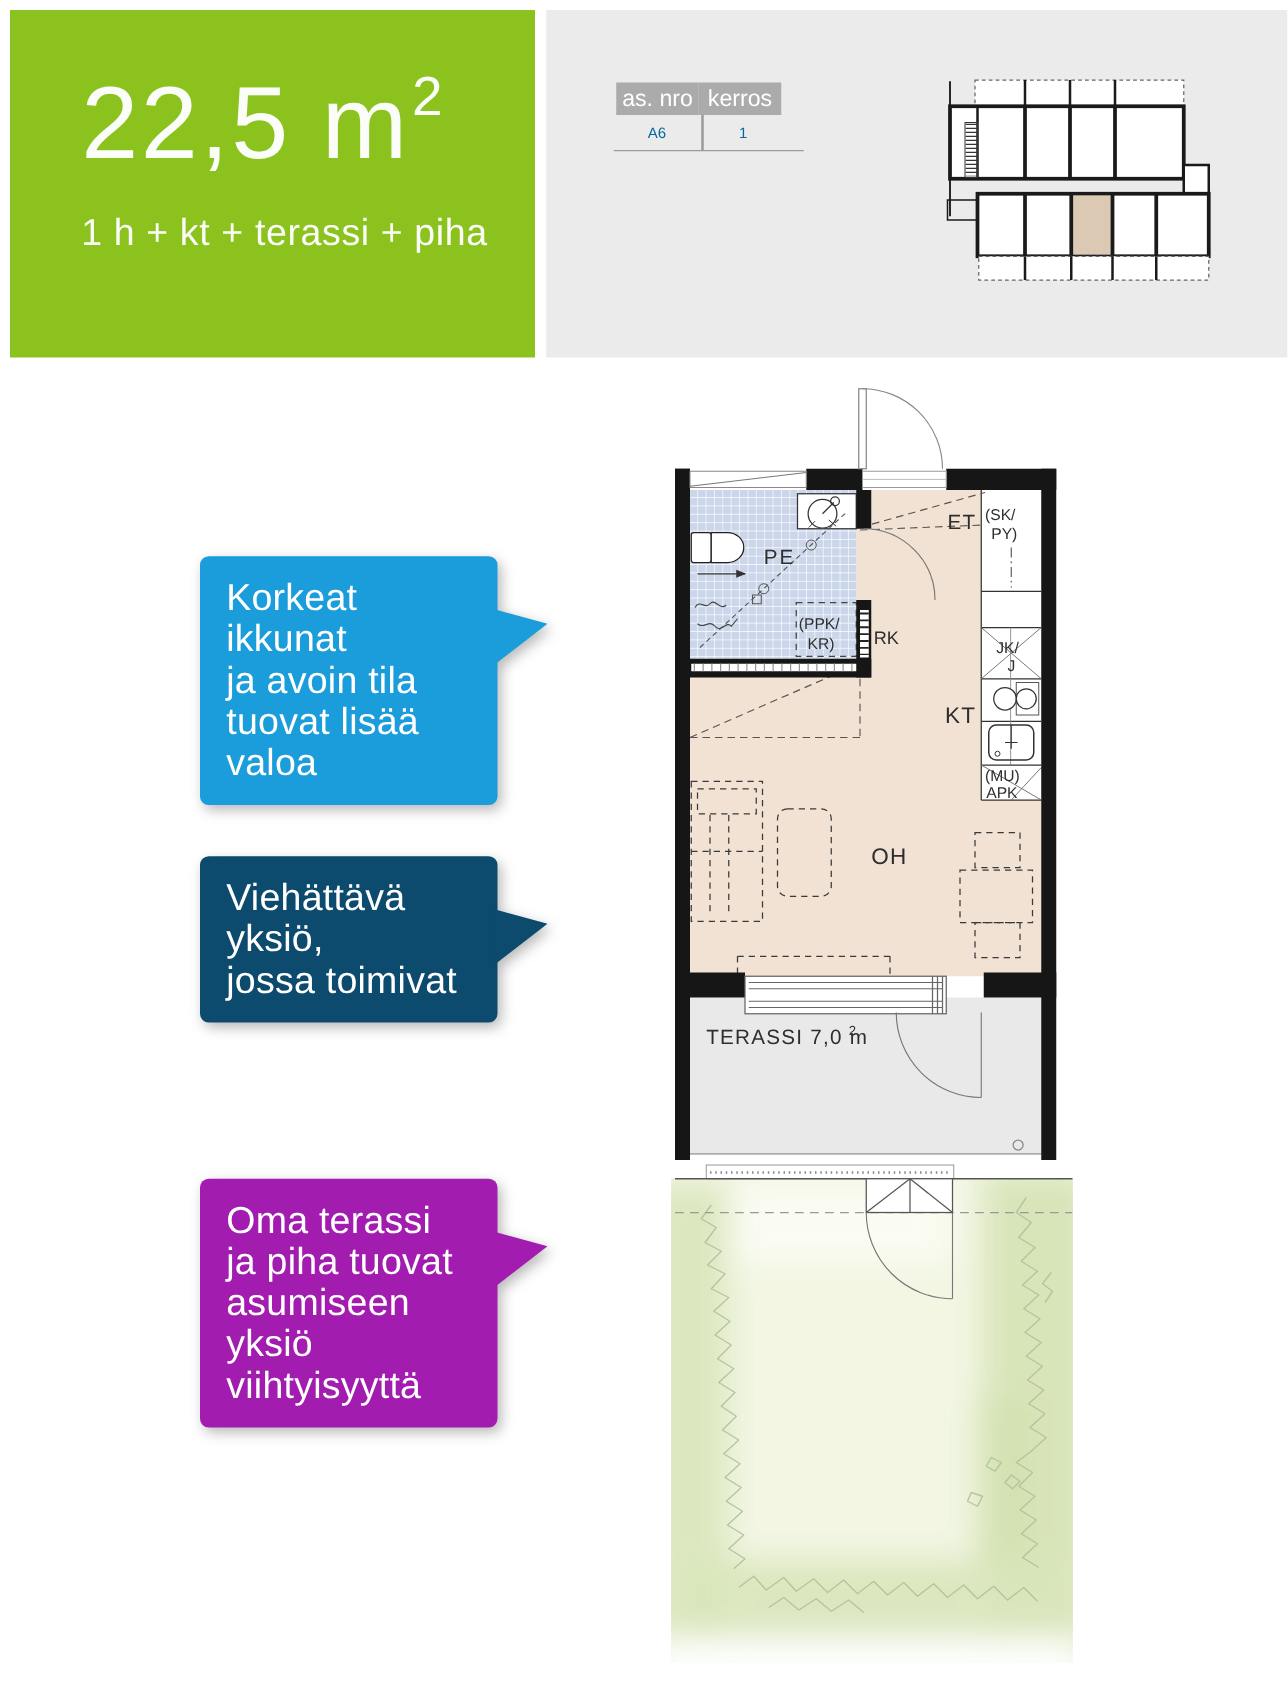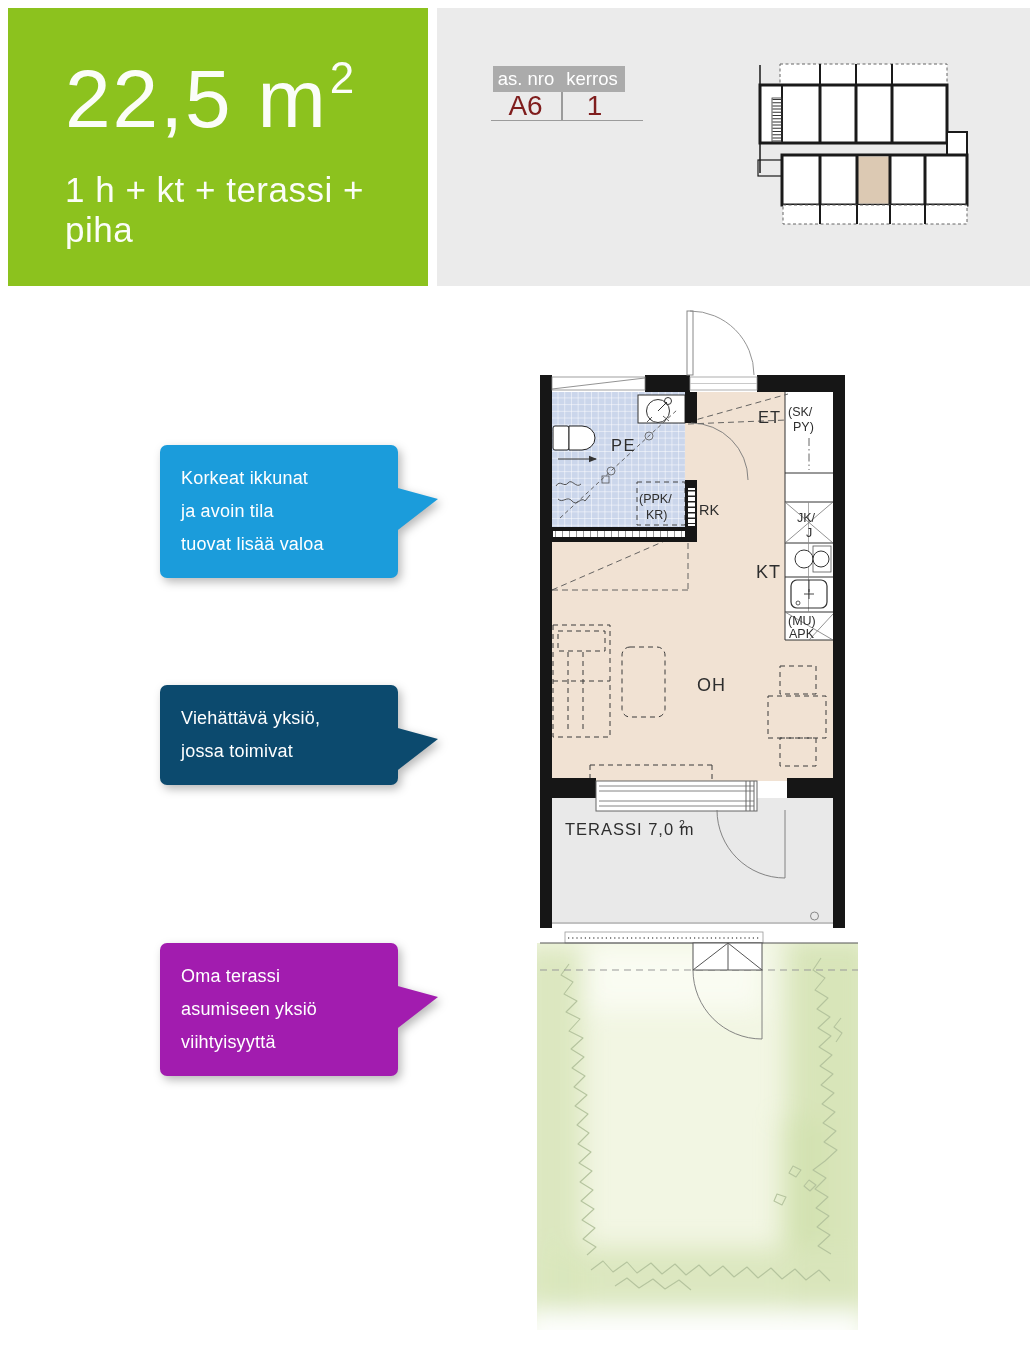--- a/index.html
+++ b/index.html
@@ -7,42 +7,42 @@
     width:1030px;height:1348px;position:relative;background:#ffffff;
     font-family:"Liberation Sans",sans-serif;overflow:hidden;
   }
   
   .hero{
     position:absolute;left:8px;top:8px;width:420px;height:278px;
     background:#8CC21E;color:#fff;box-sizing:border-box;padding:50px 0 0 57px;
   }
   .hero .area{font-size:82px;font-weight:400;letter-spacing:2px;line-height:1;color:rgba(255,255,255,.97);}
   .hero .area sup{font-size:44px;position:relative;top:-6px;left:2px;}
-  .hero .rooms{font-size:35px;margin-top:30px;letter-spacing:.5px;color:rgba(255,255,255,.97);}
+  .hero .rooms{font-size:30px;margin-top:30px;letter-spacing:.5px;color:rgba(255,255,255,.97);}
   .infopanel{
     position:absolute;left:437px;top:8px;width:593px;height:278px;background:#EBEBEB;
   }
   .unit-table{position:absolute;left:56px;top:58px;width:152px;}
   .unit-table .hdr{display:flex;gap:0;}
   .unit-table .hcell{
     width:66px;height:26px;background:#ABABAB;color:#fff;font-size:18.5px;
     display:flex;align-items:center;justify-content:center;
   }
   .unit-table .vals{display:flex;position:relative;border-bottom:1.5px solid #9B9B9B;margin-left:-2px;width:152px;}
   .unit-table .vcell{
-    width:69px;height:28px;color:#7f1d1d;font-size:28px;
+    width:69px;height:28px;color:#0369a1;font-size:12px;
     display:flex;align-items:center;justify-content:center;
   }
   .unit-table .vdiv{position:absolute;left:70px;top:0;width:1.5px;height:28px;background:#9B9B9B;}
   .locator{position:absolute;left:313px;top:44px;}
   
   .callout{position:absolute;width:285px;filter:drop-shadow(3px 4px 5px rgba(0,0,0,.28));}
   .callout .bubble{
     width:238px;border-radius:7px;color:#fff;box-sizing:border-box;
-    padding:17px 16px 17px 21px;font-size:18px;line-height:33px;letter-spacing:.2px;
+    padding:17px 16px 17px 21px;font-size:30px;line-height:33px;letter-spacing:.2px;
   }
   .callout .tip{position:absolute;left:234px;top:42px;width:44px;height:46px;
     clip-path:polygon(0 0,100% 26%,0 100%);}
   .callout.c-blue .bubble,.callout.c-blue .tip{background:#1B9CDB;}
   .callout.c-orange .bubble,.callout.c-orange .tip{background:#0c4a6e;}
   .callout.c-teal .bubble,.callout.c-teal .tip{background:#a21caf;}
   .callout .line{display:block;}
   
   .plan{position:absolute;left:525px;top:308px;}
   svg{font-family:"Liberation Sans",sans-serif;}
@@ -119,20 +119,21 @@
   <div class="bubble">
     <span class="line">Viehättävä yksiö,</span>
     <span class="line">jossa toimivat</span>
   </div>
   <div class="tip"></div>
 </div>
 
 <div class="callout c-teal" style="left:160px;top:943px;">
   <div class="bubble">
     <span class="line">Oma terassi</span>
+    <span class="line">ja piha tuovat</span>
     <span class="line">asumiseen yksiö</span>
     <span class="line">viihtyisyyttä</span>
   </div>
   <div class="tip"></div>
 </div>
 
 <svg class="plan" width="340" height="1040" viewBox="0 -10 340 1040">
   <defs>
     <pattern id="tiles" width="6.7" height="6.7" patternUnits="userSpaceOnUse">
       <rect width="6.7" height="6.7" fill="#CBD6EB"></rect>

